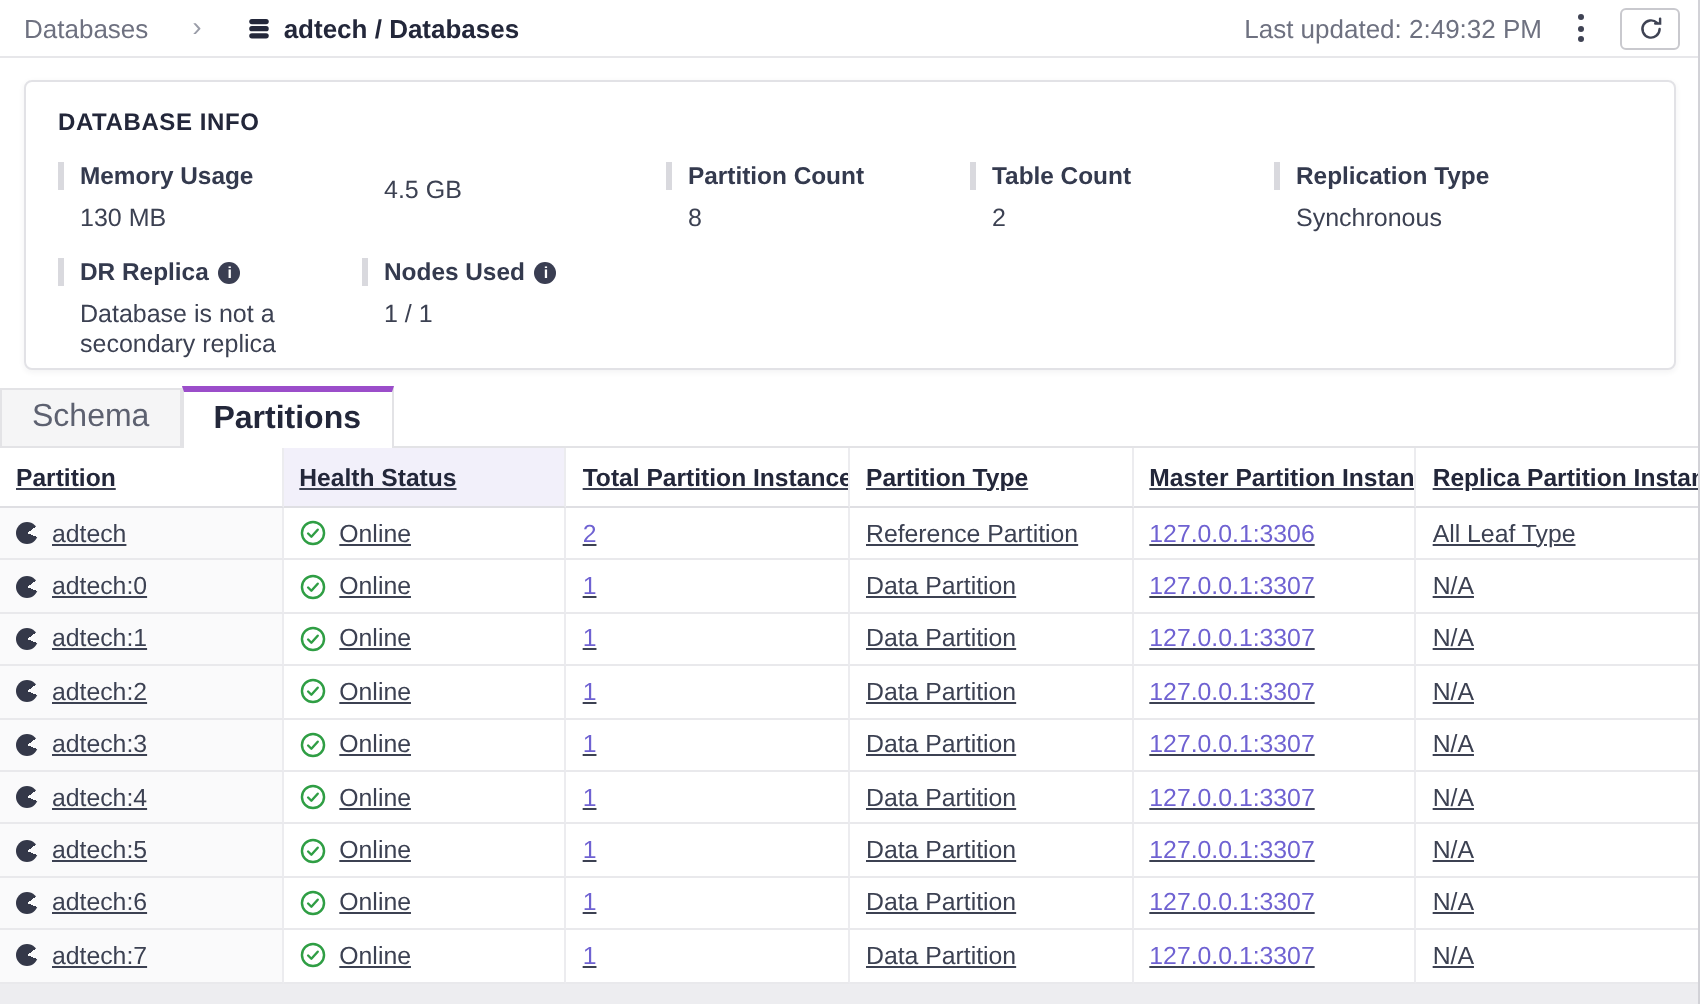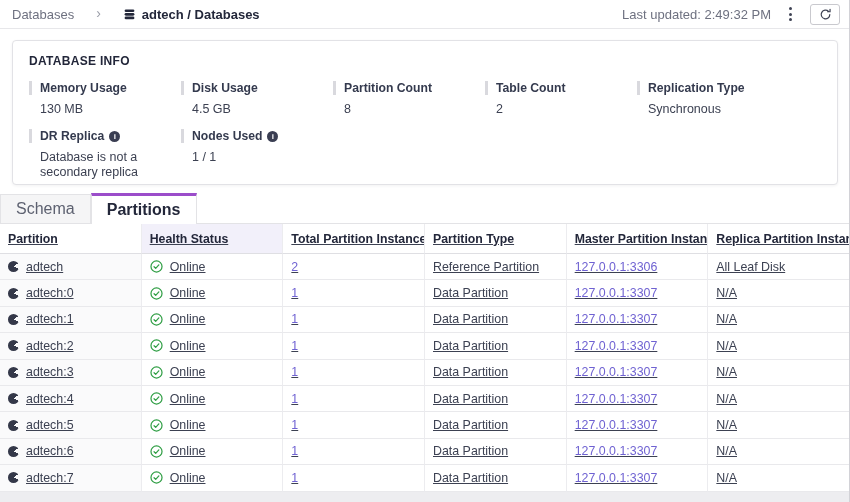--- a/index.html
+++ b/index.html
@@ -136,21 +136,20 @@
   </div>
 
   <div class="card">
     <div class="card-title">DATABASE INFO</div>
     <div class="stats-row">
       <div class="stat">
         <div class="stat-label">Memory Usage</div>
         <div class="stat-value">130 MB</div>
       </div>
       <div class="stat">
-        <div class="stat-label">Disk Usage</div>
         <div class="stat-value">4.5 GB</div>
       </div>
       <div class="stat">
         <div class="stat-label">Partition Count</div>
         <div class="stat-value">8</div>
       </div>
       <div class="stat">
         <div class="stat-label">Table Count</div>
         <div class="stat-value">2</div>
       </div>
@@ -200,21 +199,21 @@
     <div class="td">
       <svg class="check-icon" width="13" height="13" viewBox="0 0 16 16">
         <circle cx="8" cy="8" r="6.8" fill="none" stroke="#2f9e44" stroke-width="1.5"></circle>
         <path d="M5 8.3l2 2 3.9-4.3" fill="none" stroke="#2f9e44" stroke-width="1.5" stroke-linecap="round" stroke-linejoin="round"></path>
       </svg>
       <span>Online</span>
     </div>
     <div class="td link">2</div>
     <div class="td">Reference Partition</div>
     <div class="td link">127.0.0.1:3306</div>
-    <div class="td">All Leaf Disk</div>
+    <div class="td">All Leaf Type</div>
   </div>
         <div class="tr">
     <div class="td col-first">
       <span class="pie-icon"></span>
       <span>adtech:0</span>
     </div>
     <div class="td">
       <svg class="check-icon" width="13" height="13" viewBox="0 0 16 16">
         <circle cx="8" cy="8" r="6.8" fill="none" stroke="#2f9e44" stroke-width="1.5"></circle>
         <path d="M5 8.3l2 2 3.9-4.3" fill="none" stroke="#2f9e44" stroke-width="1.5" stroke-linecap="round" stroke-linejoin="round"></path>

